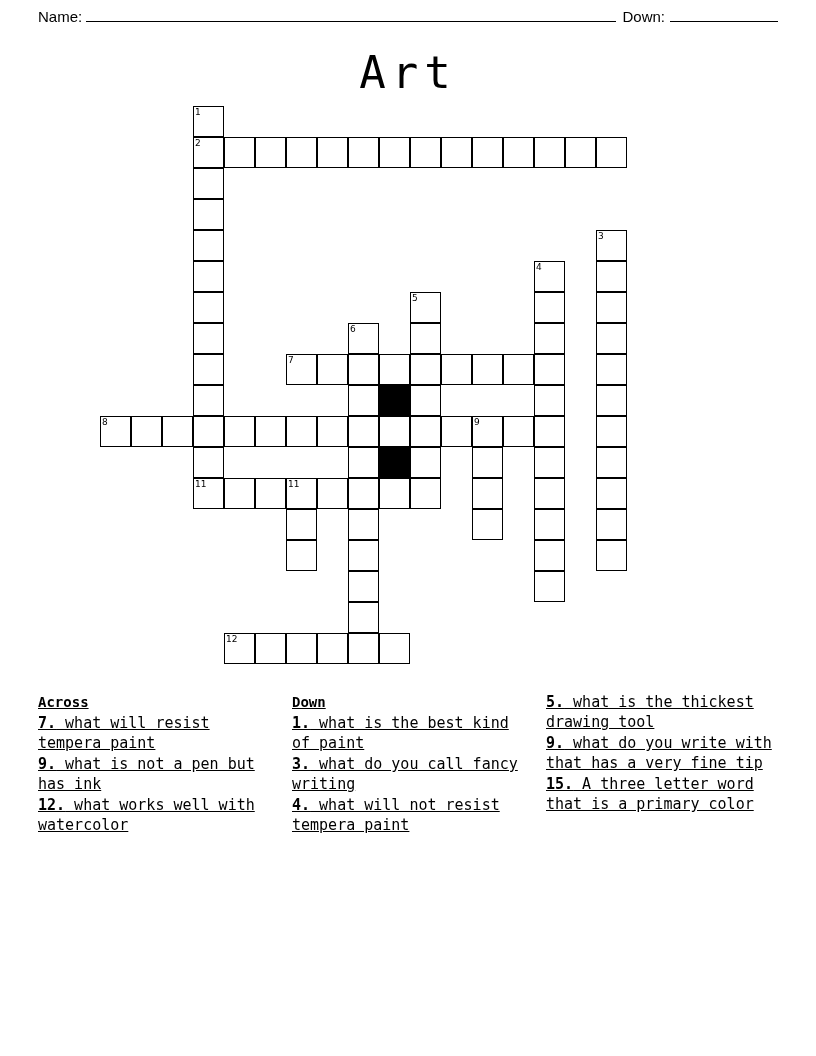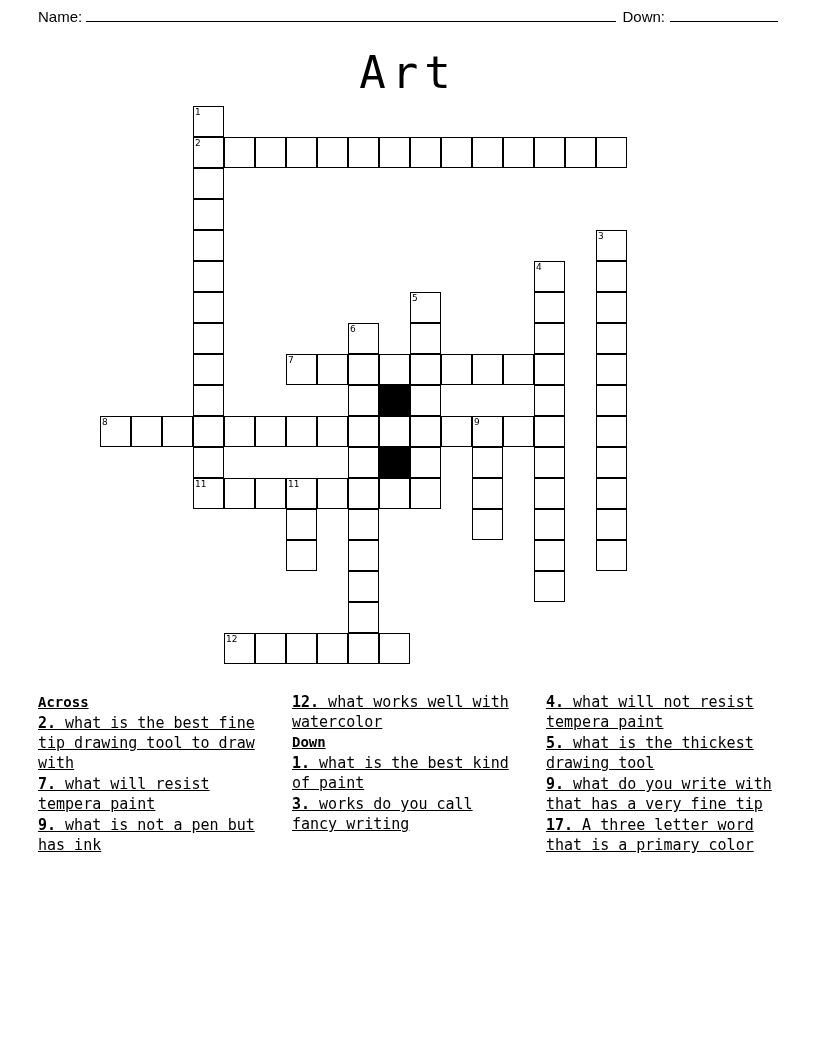--- a/index.html
+++ b/index.html
@@ -246,29 +246,28 @@
       <div class="cell" style="left: 217px; top: 527px;"></div>
       <div class="cell" style="left: 248px; top: 527px;"></div>
       <div class="cell" style="left: 279px; top: 527px;"></div>
       <div class="cell" style="left: 310px; top: 527px;"></div>
       <div class="cell" style="left: 341px; top: 527px;"></div>
     </div>
 
   <div class="clues">
     <span class="clue-head">Across</span>
     <div id="across-list">
-        <span class="clue"><b>2.</b><span> what is the best fine tip drawing tool to draw with</span></span>
         <span class="clue"><b>7.</b><span> what will resist tempera paint</span></span>
         <span class="clue"><b>9.</b><span> what is not a pen but has ink</span></span>
         <span class="clue"><b>12.</b><span> what works well with watercolor</span></span>
       </div>
     <span class="clue-head">Down</span>
     <div id="down-list">
         <span class="clue"><b>1.</b><span> what is the best kind of paint</span></span>
-        <span class="clue"><b>3.</b><span> works do you call fancy writing</span></span>
+        <span class="clue"><b>3.</b><span> what do you call fancy writing</span></span>
         <span class="clue"><b>4.</b><span> what will not resist tempera paint</span></span>
         <span class="clue"><b>5.</b><span> what is the thickest drawing tool</span></span>
         <span class="clue"><b>9.</b><span> what do you write with that has a very fine tip</span></span>
-        <span class="clue"><b>17.</b><span> A three letter word that is a primary color</span></span>
+        <span class="clue"><b>15.</b><span> A three letter word that is a primary color</span></span>
       </div>
   </div>
 
 </div>
 
 </body></html>

